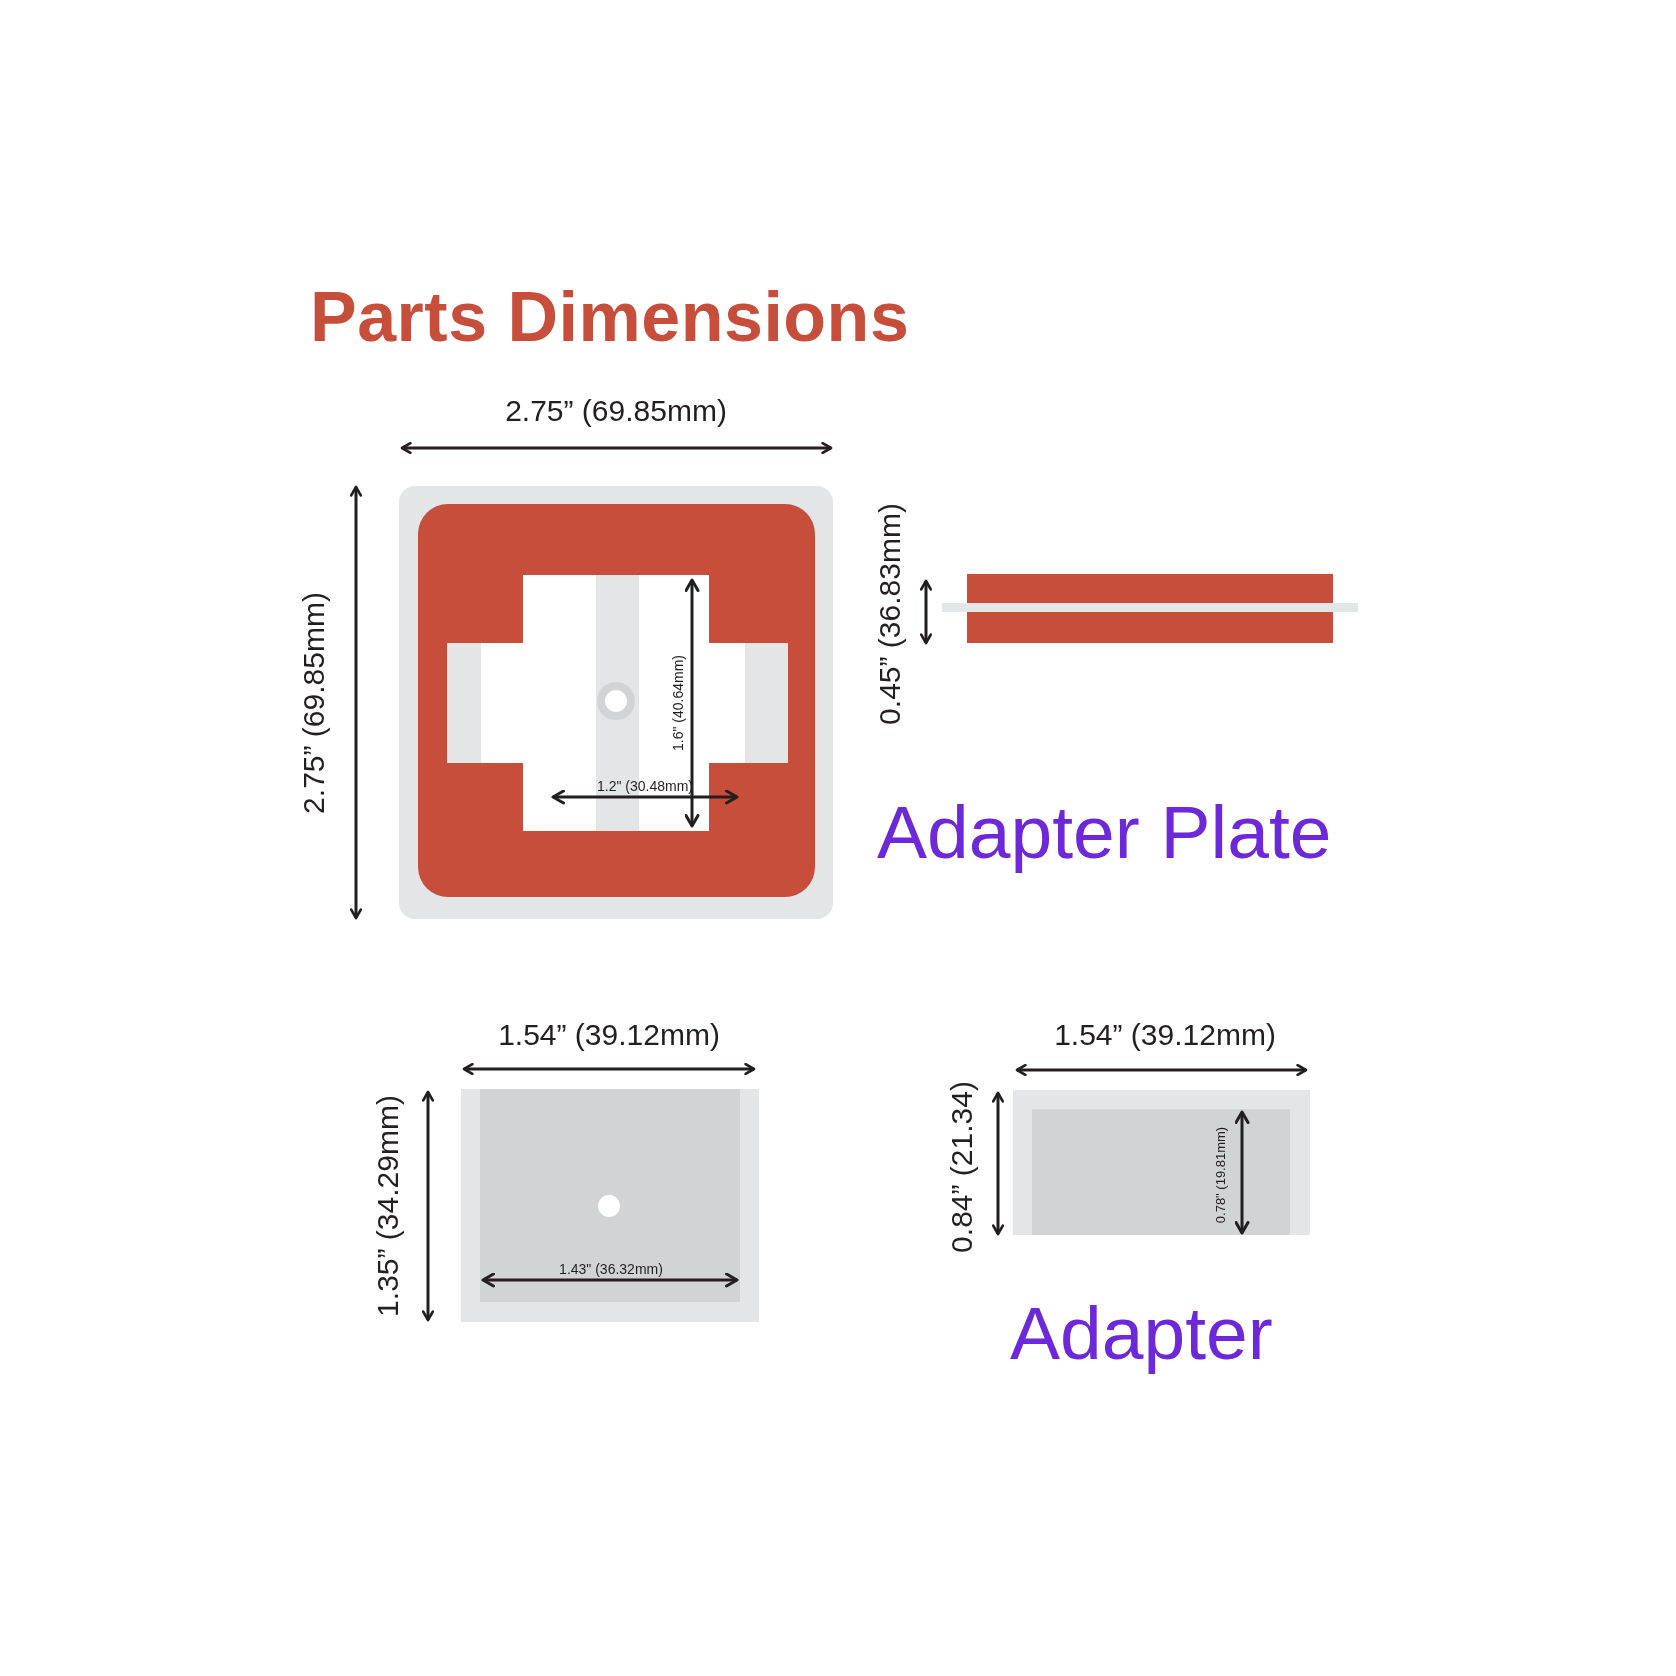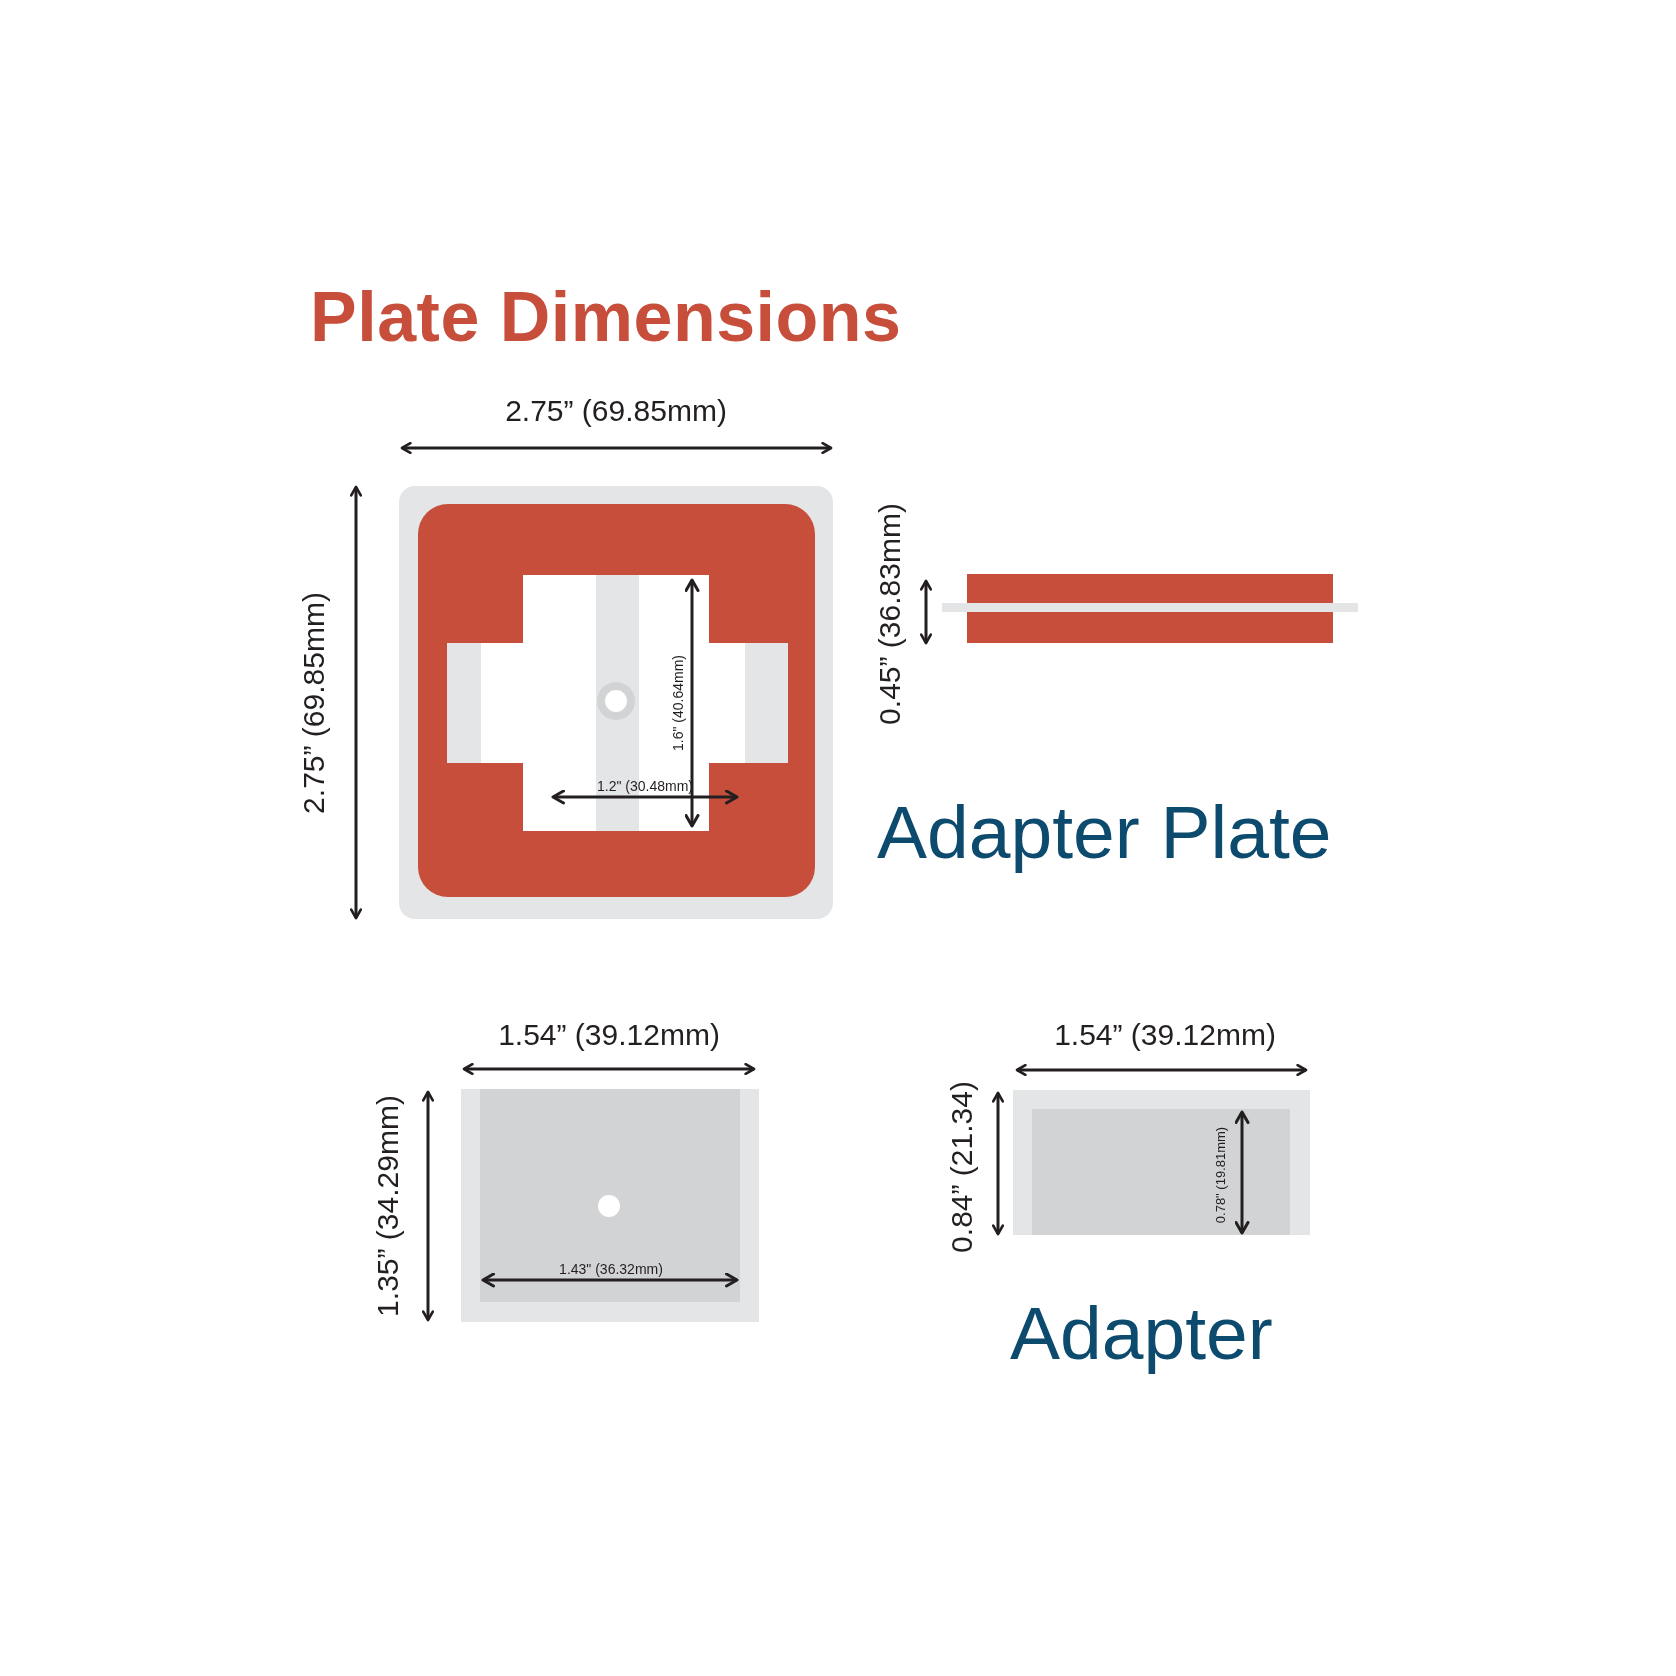--- a/index.html
+++ b/index.html
@@ -3,27 +3,27 @@
 <meta charset="utf-8">
 <style>
   html, body { margin:0; padding:0; background:#ffffff; }
   body { width:1676px; height:1676px; position:relative; overflow:hidden;
          font-family:"Liberation Sans", "DejaVu Sans", sans-serif; color:#231f20; }
   .title { position:absolute; left:310px; top:282px; font-size:70px; font-weight:bold;
            color:#c74e3a; letter-spacing:0.5px; white-space:nowrap; line-height:1; }
   .dimlbl { position:absolute; white-space:nowrap; line-height:1; color:#231f20; font-size:30px; }
   .vlbl { position:absolute; white-space:nowrap; line-height:1; color:#231f20; transform-origin:center center; transform:translate(-50%,-50%) rotate(-90deg); }
   .hlbl { transform:translateX(-50%); }
-  .partname { position:absolute; white-space:nowrap; line-height:1; color:#0c4a6e; font-size:75px; font-weight:normal; }
+  .partname { position:absolute; white-space:nowrap; line-height:1; color:#6d28d9; font-size:75px; font-weight:normal; }
   svg { position:absolute; left:0; top:0; }
 </style>
 </head>
 <body>
 
-<div class="title">Plate Dimensions</div>
+<div class="title">Parts Dimensions</div>
 
 <svg width="1676" height="1676" viewBox="0 0 1676 1676">
   <defs>
     <marker id="ah" viewBox="0 0 10 10" refX="8" refY="5" markerWidth="4" markerHeight="4" orient="auto-start-reverse">
       <path d="M1,1 L8,5 L1,9" fill="none" stroke="#231f20" stroke-width="2.2" stroke-linecap="round" stroke-linejoin="round"></path>
     </marker>
     <marker id="ahs" viewBox="0 0 10 10" refX="8" refY="5" markerWidth="5" markerHeight="5" orient="auto-start-reverse">
       <path d="M1,1 L8,5 L1,9" fill="none" stroke="#231f20" stroke-width="2" stroke-linecap="round" stroke-linejoin="round"></path>
     </marker>
   </defs>

